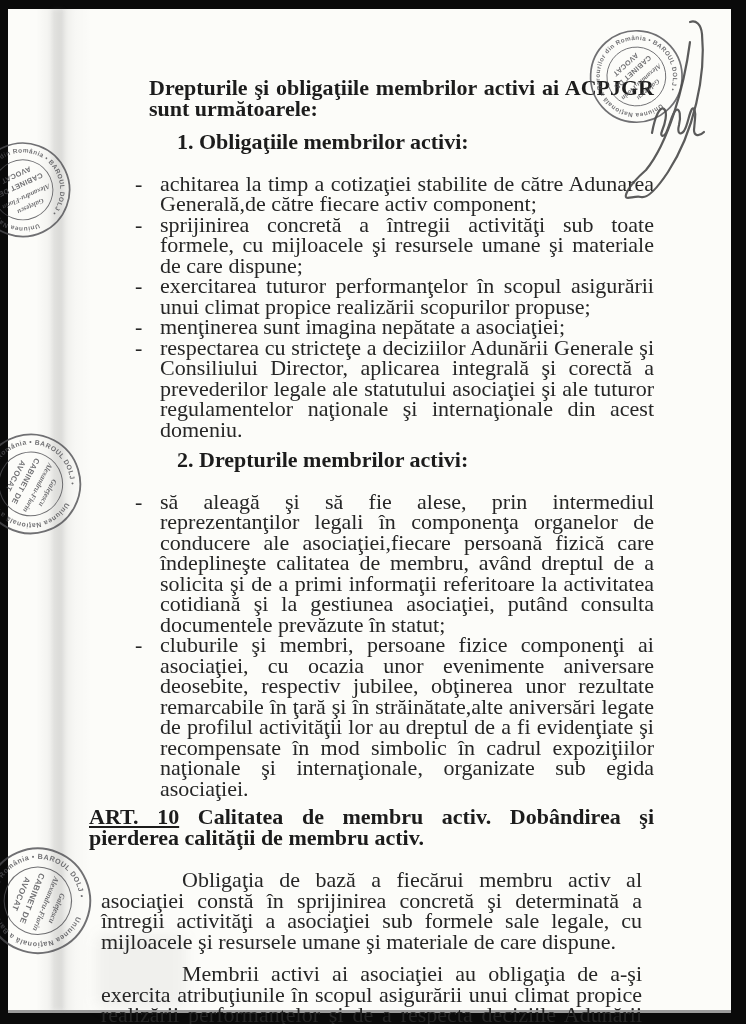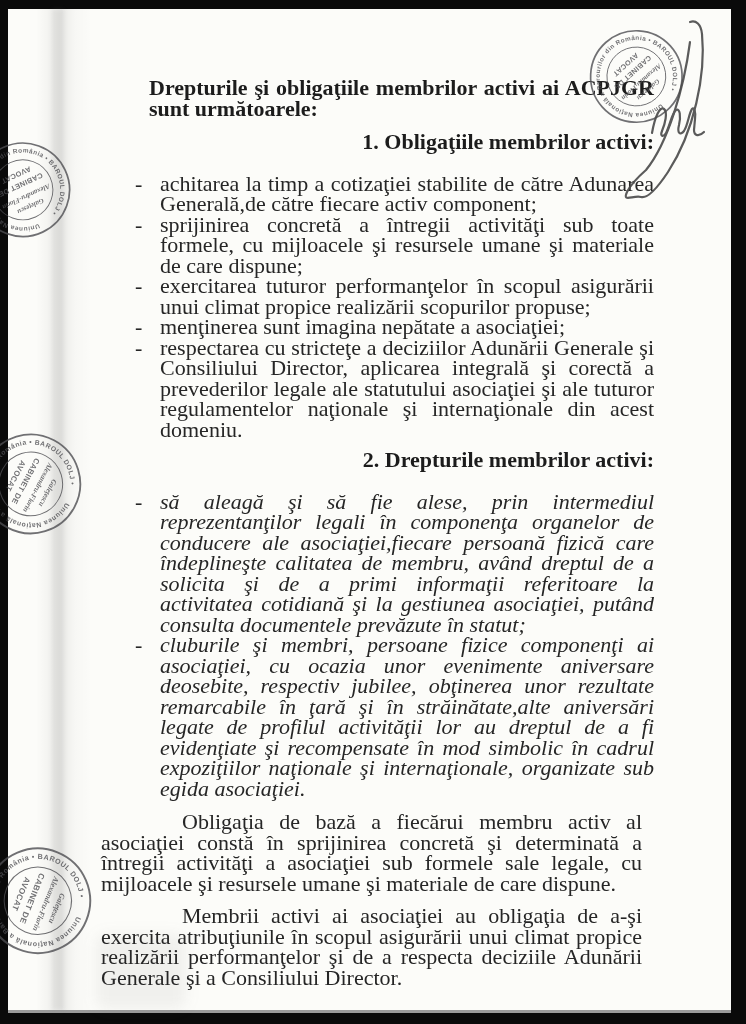--- a/index.html
+++ b/index.html
@@ -10,21 +10,21 @@
   .fold-band{position:absolute;left:28px;top:0;width:56px;height:100%;
              background:linear-gradient(90deg, rgba(0,0,0,0) 0%, rgba(0,0,0,0.07) 45%, rgba(0,0,0,0.02) 70%, rgba(0,0,0,0) 100%);}
   .fold-line{position:absolute;left:44px;top:0;width:12px;height:100%;
              background:rgba(120,120,120,0.13);filter:blur(2px);}
   .smudge{position:absolute;left:88px;top:925px;width:90px;height:75px;background:rgba(100,100,100,0.08);
           border-radius:10px;filter:blur(7px);}
 
   .content{position:absolute;left:89px;top:70px;width:565px;color:#262626;
            font-size:22px;line-height:20.5px;}
   .intro{margin:8px 0 0 60px;font-weight:bold;text-align:justify;color:#1c1c1c;}
-  .sec-heading{margin:13px 0 0 88px;font-weight:bold;color:#1c1c1c;text-align:right;}
+  .sec-heading{margin:13px 0 0 88px;font-weight:bold;color:#1c1c1c;}
   ul.dash{list-style:none;margin:21px 0 0 0;padding:0;}
   ul.dash li{position:relative;margin-left:46px;padding-left:25px;text-align:justify;}
   ul.dash li::before{content:"-";position:absolute;left:0;top:0;}
   .art-heading{margin-top:8px;font-weight:bold;text-align:justify;color:#1c1c1c;}
   .art-ref{text-decoration:underline;}
   .body-par{margin:12px;text-align:justify;text-indent:81px;}
   .body-par.first{margin-top:13px;}
 
   .stamp{position:absolute;opacity:0.8;}
   .stamp svg{overflow:visible;}
@@ -53,25 +53,26 @@
     <p class="sec-heading">1.  Obligaţiile membrilor activi:</p>
     <ul class="dash">
       <li>achitarea la timp a cotizaţiei stabilite de către Adunarea Generală,de către fiecare activ component;</li>
       <li>sprijinirea concretă a întregii activităţi sub toate formele, cu mijloacele şi resursele umane şi materiale de care dispune;</li>
       <li>exercitarea tuturor performanţelor în scopul asigurării unui climat propice realizării scopurilor propuse;</li>
       <li>menţinerea sunt imagina nepătate a asociaţiei;</li>
       <li>respectarea cu stricteţe a deciziilor Adunării Generale şi Consiliului Director, aplicarea integrală şi corectă a prevederilor legale ale statutului asociaţiei şi ale tuturor regulamentelor naţionale şi internaţionale din acest domeniu.</li>
     </ul>
 
     <p class="sec-heading" style="margin-top:10px;">2.  Drepturile membrilor activi:</p>
-    <ul class="dash" style="font-style:italic;">
+    <ul class="dash" style="">
       <li>să aleagă şi să fie alese, prin intermediul reprezentanţilor legali în componenţa organelor de conducere ale asociaţiei,fiecare persoană fizică care îndeplineşte calitatea de membru, având dreptul de a solicita şi de a primi informaţii referitoare la activitatea cotidiană şi la gestiunea asociaţiei, putând consulta documentele prevăzute în statut;</li>
       <li>cluburile şi membri, persoane fizice componenţi ai asociaţiei, cu ocazia unor evenimente aniversare deosebite, respectiv jubilee, obţinerea unor rezultate remarcabile în ţară şi în străinătate,alte aniversări legate de profilul activităţii lor au dreptul de a fi evidenţiate şi recompensate în mod simbolic în cadrul expoziţiilor naţionale şi internaţionale, organizate sub egida asociaţiei.</li>
     </ul>
 
+    <p class="art-heading"><span class="art-ref">ART. 10</span><span> Calitatea de membru activ. Dobândirea şi pierderea calităţii de membru activ.</span></p>
 
     <p class="body-par first">Obligaţia de bază a fiecărui membru activ al asociaţiei constă în sprijinirea concretă şi determinată a întregii activităţi a asociaţiei sub formele sale legale, cu mijloacele şi resursele umane şi materiale de care dispune.</p>
     <p class="body-par">Membrii activi ai asociaţiei au obligaţia de a-şi exercita atribuţiunile în scopul asigurării unui climat propice realizării performanţelor şi de a respecta deciziile Adunării Generale şi a Consiliului Director.</p>
   </div>
 
   <div class="stamp" style="left:586px;top:24px;transform:rotate(138deg);">
     <svg width="98" height="98" viewBox="-75 -75 150 150">
       <defs>
           <path id="ring1" d="M 0 -56 a 56 56 0 1 1 -0.05 0 z"></path>
         </defs>

